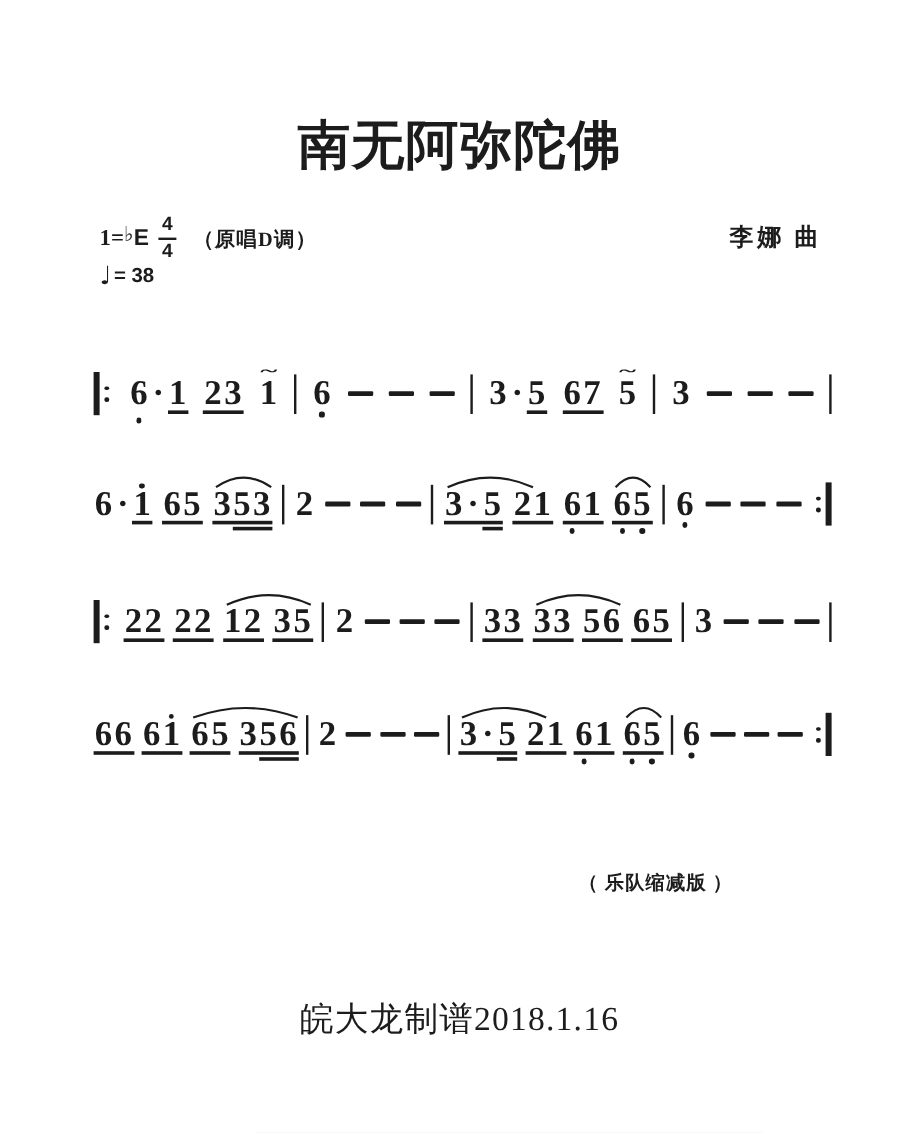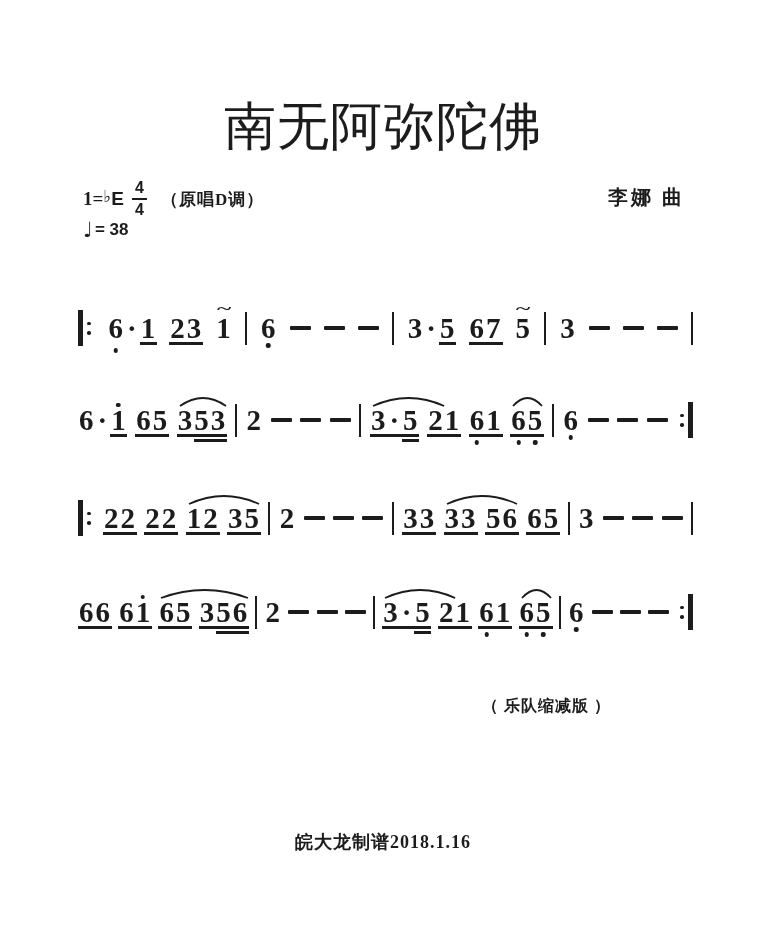--- a/index.html
+++ b/index.html
@@ -3,40 +3,40 @@
 <meta charset="utf-8">
 <style>
   html,body{margin:0;padding:0;background:#e9e9e9;}
   .sheet{
     position:relative;width:766px;height:944px;background:#ffffff;
     font-family:"Liberation Serif",serif;color:#1c1c1c;overflow:hidden;
     margin:0 auto;
   }
   .title{
     position:absolute;top:92px;left:0;width:100%;text-align:center;
-    font-size:52px;font-weight:normal;letter-spacing:1px;
+    font-size:44px;font-weight:bold;letter-spacing:1px;
   }
   .keysig{
     position:absolute;top:180px;left:83px;display:flex;align-items:center;
     font-weight:bold;font-size:19px;
   }
   .keysig .flat{font-family:"DejaVu Sans",sans-serif;font-size:17px;position:relative;top:-3px;}
   .keysig .keyletter{font-family:"Liberation Sans",sans-serif;font-size:19px;}
   .ts{display:inline-flex;flex-direction:column;align-items:center;line-height:1;
       font-size:16px;font-weight:bold;margin-left:8px;font-family:"Liberation Sans",sans-serif;}
   .ts .num{border-bottom:2px solid #1c1c1c;padding:0 3px 2px;}
   .ts .den{padding-top:2px;}
   .origkey{font-size:17px;font-weight:bold;margin-left:14px;letter-spacing:1px;}
   .composer{position:absolute;top:184px;left:608px;font-size:20px;font-weight:bold;letter-spacing:3px;}
   .tempo{position:absolute;top:218px;left:83px;font-size:17px;font-weight:bold;
          display:flex;align-items:center;font-family:"Liberation Sans",sans-serif;}
   .tempo .notesym{font-family:"DejaVu Sans",sans-serif;font-size:21px;margin-right:2px;}
-  .edition{position:absolute;top:696px;left:482px;font-size:16px;font-weight:bold;letter-spacing:1px;}
+  .edition{position:absolute;top:726px;left:482px;font-size:16px;font-weight:bold;letter-spacing:1px;}
   .footer{position:absolute;top:830px;left:0;width:100%;text-align:center;
-          font-size:18px;font-weight:bold;letter-spacing:1px;}
+          font-size:28px;font-weight:normal;letter-spacing:1px;}
 
   
   .score-line{
     position:absolute;left:78px;width:615px;height:36px;
     display:flex;justify-content:space-between;align-items:center;
   }
   .tok{flex:0 0 auto;}
   .grp{position:relative;display:inline-flex;align-items:flex-start;height:25px;}
   .nd,.aug{
     position:relative;display:inline-block;font-weight:bold;

